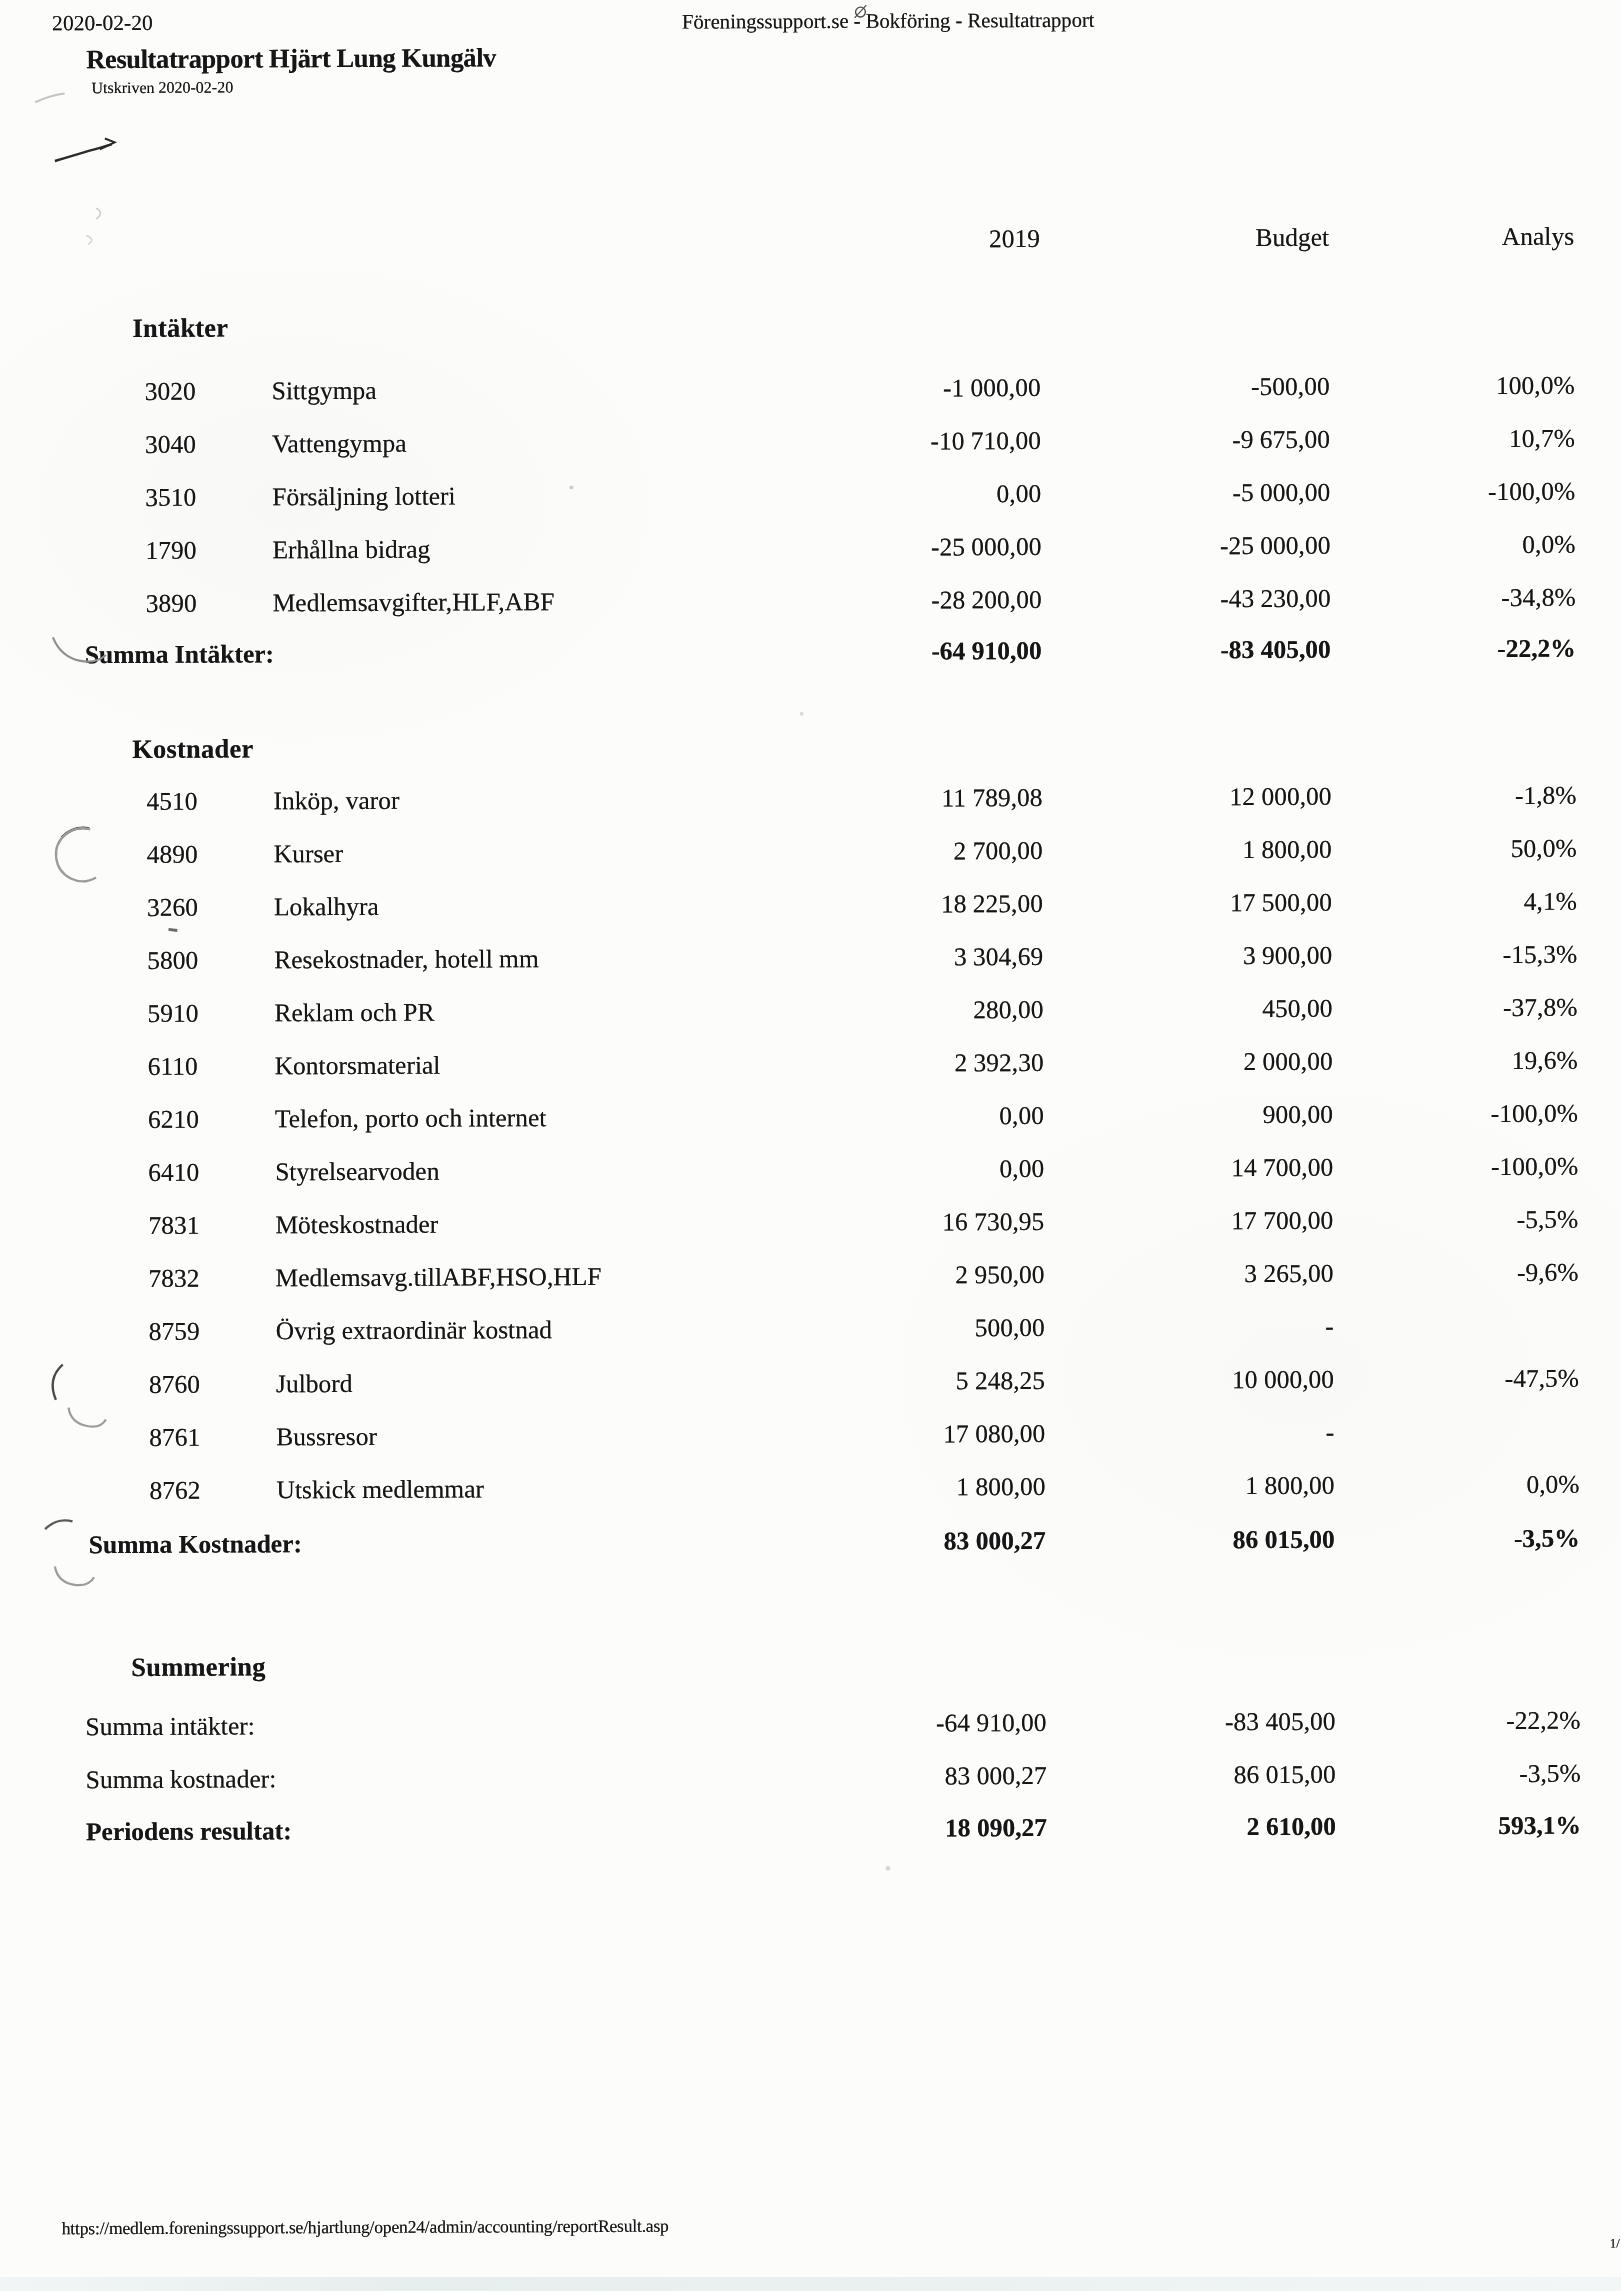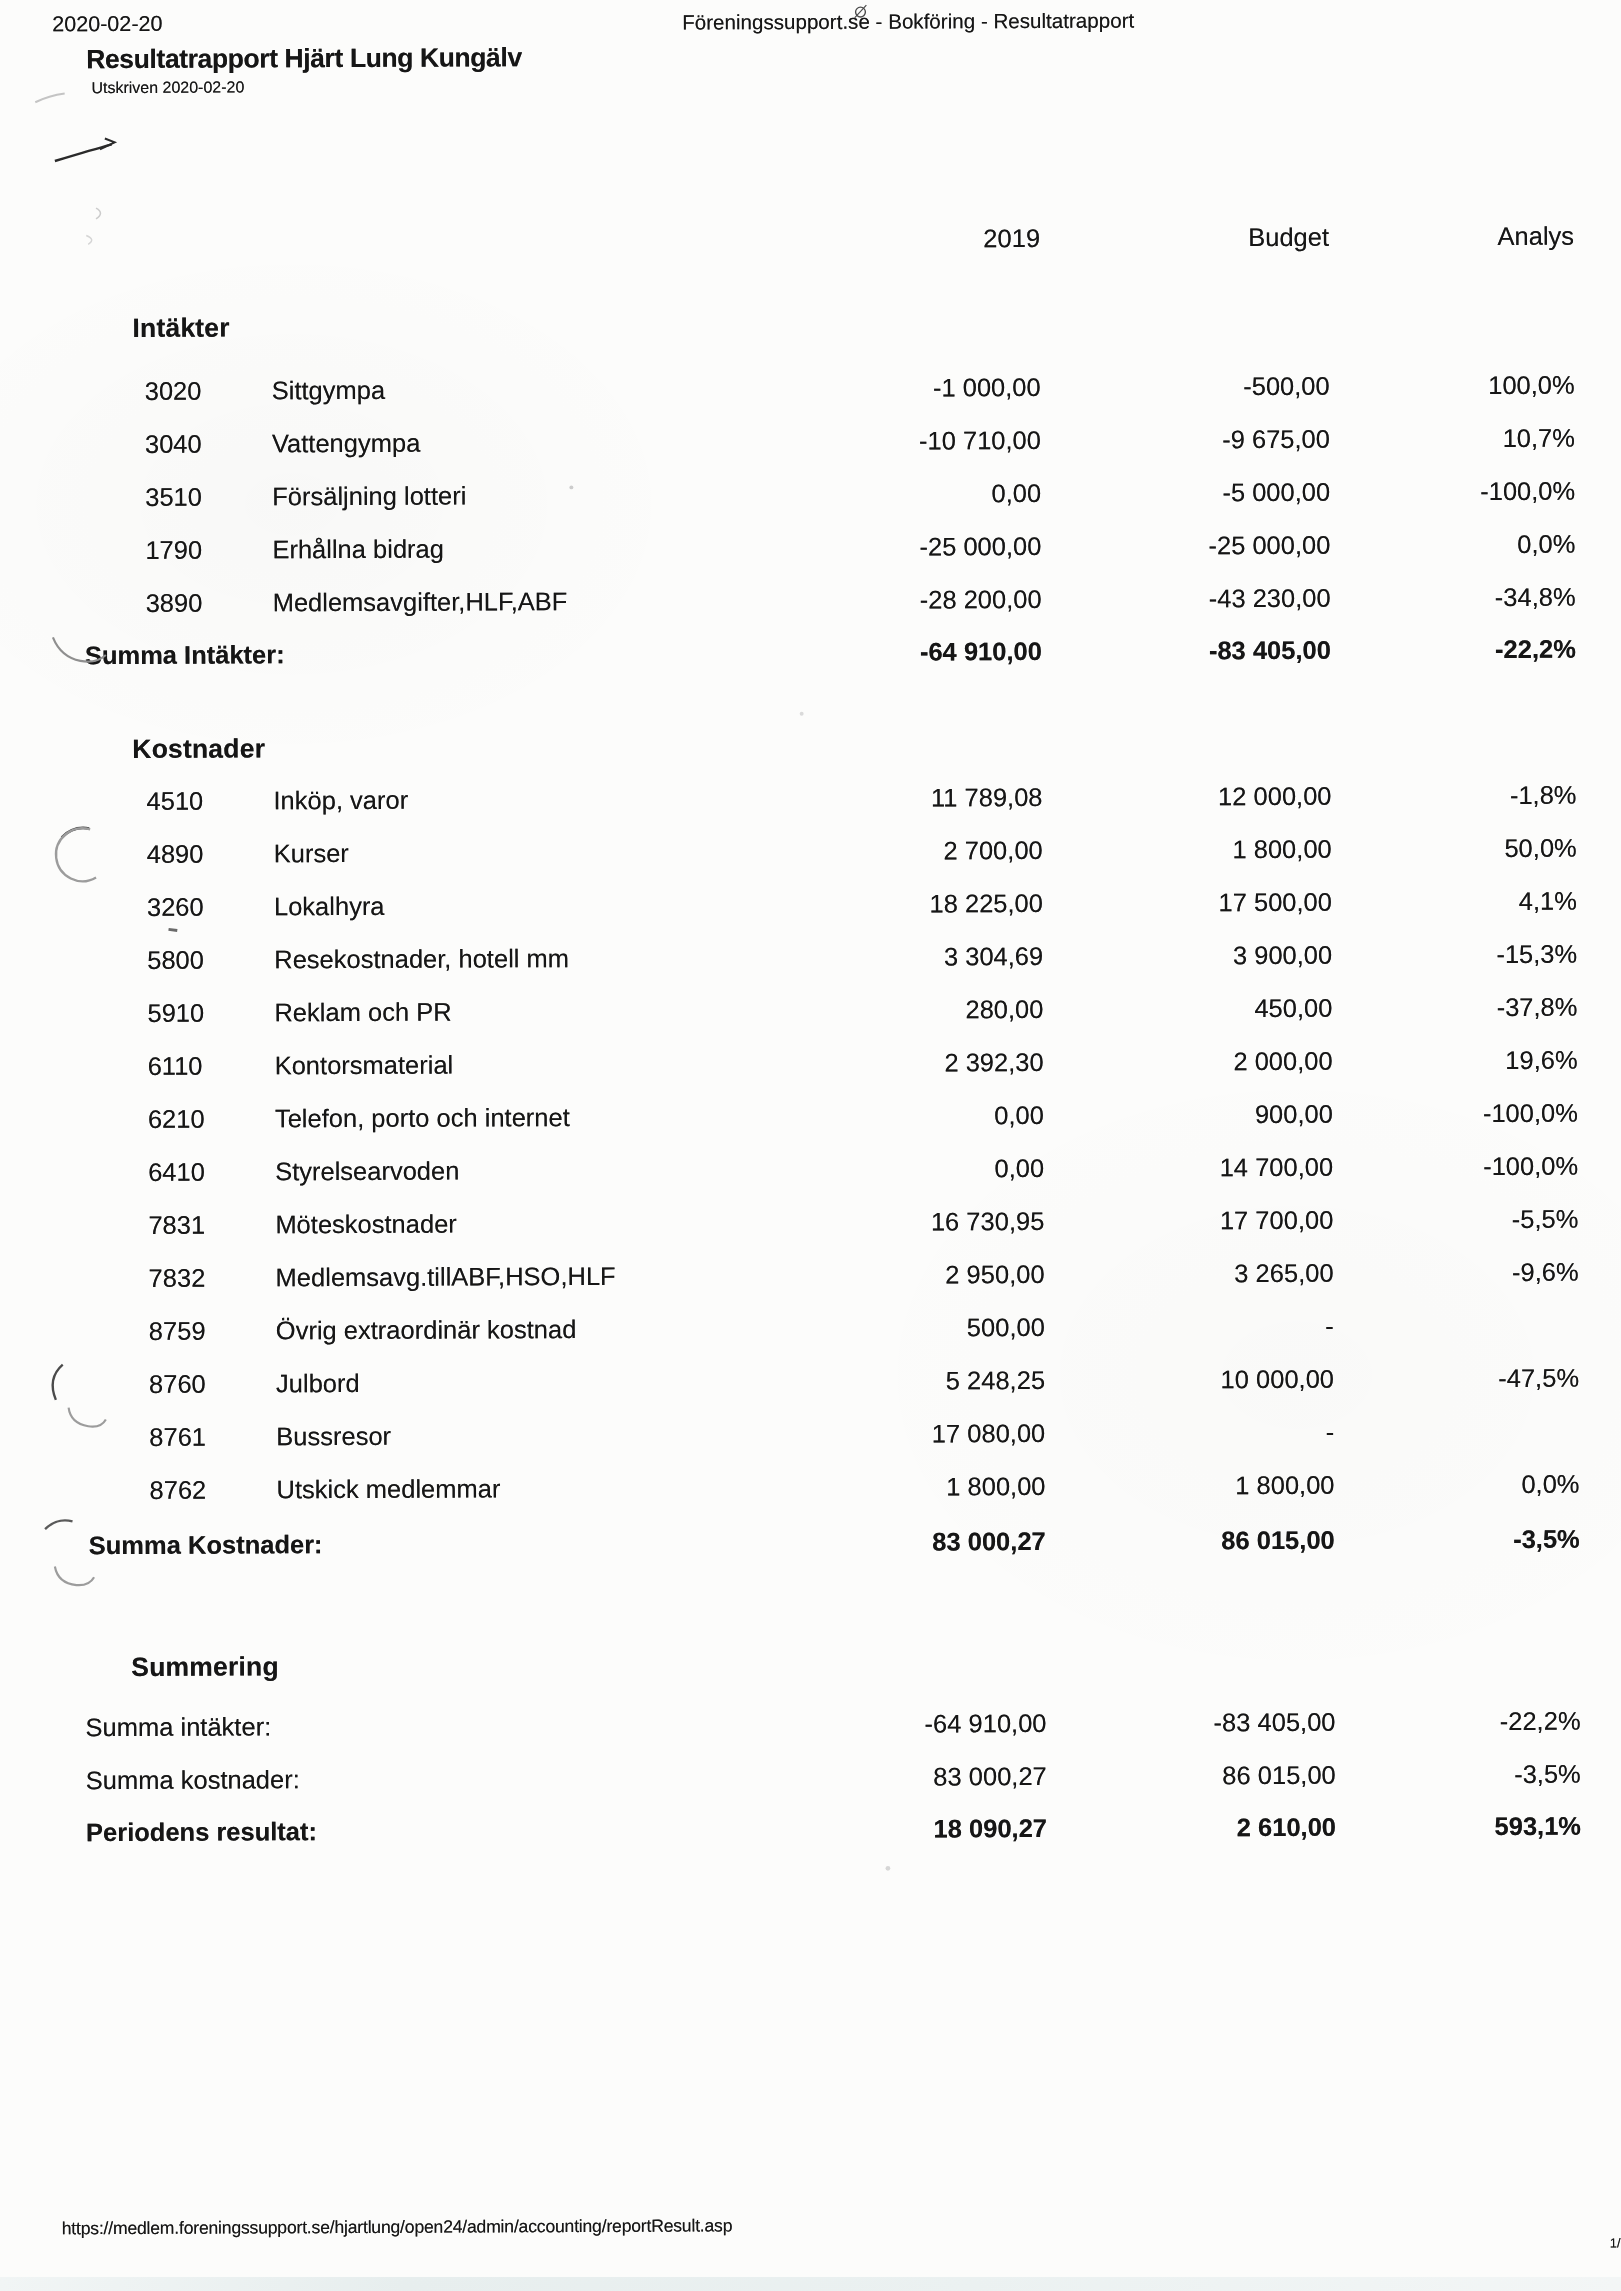--- a/index.html
+++ b/index.html
@@ -4,21 +4,21 @@
 <style>
   html,body{margin:0;padding:0;background:#ffffff;}
   .page{
     position:relative;
     width:1621px;height:2292px;
     background:#fcfcfb;
     background-image:
       radial-gradient(ellipse 588px 392px at 18% 22%, rgba(0,0,0,0.015), transparent 70%),
       radial-gradient(ellipse 686px 490px at 80% 60%, rgba(0,0,0,0.01), transparent 70%);
     overflow:hidden;
-    font-family:Liberation Sans, sans-serif;
+    font-family:Liberation Serif, serif;
     color:#161616;
   }
   .tilt{
     position:absolute;inset:0;
     transform:rotate(-0.25deg);
     transform-origin:50% 40%;
   }
   .ink{ text-shadow:0 0 0.6px rgba(25,25,25,0.65); }
   .abs{ position:absolute; }
   .nowrap{ white-space:nowrap; }

